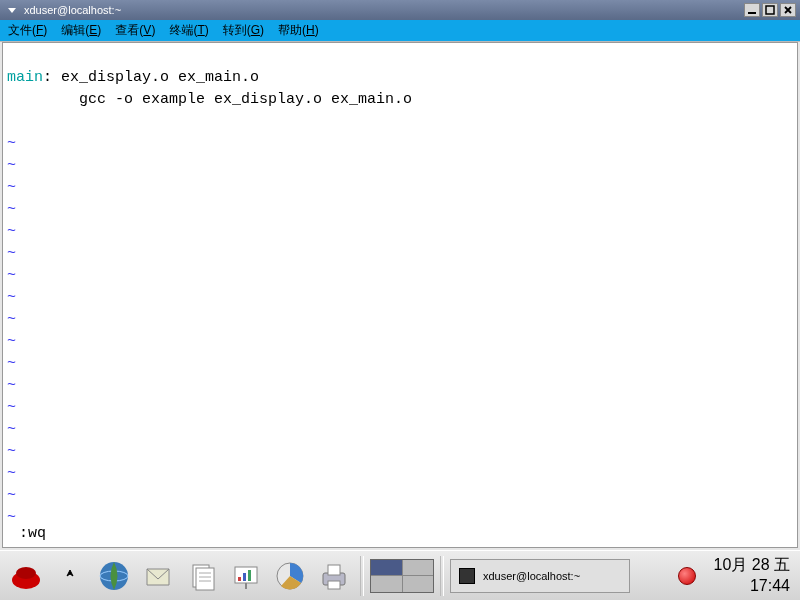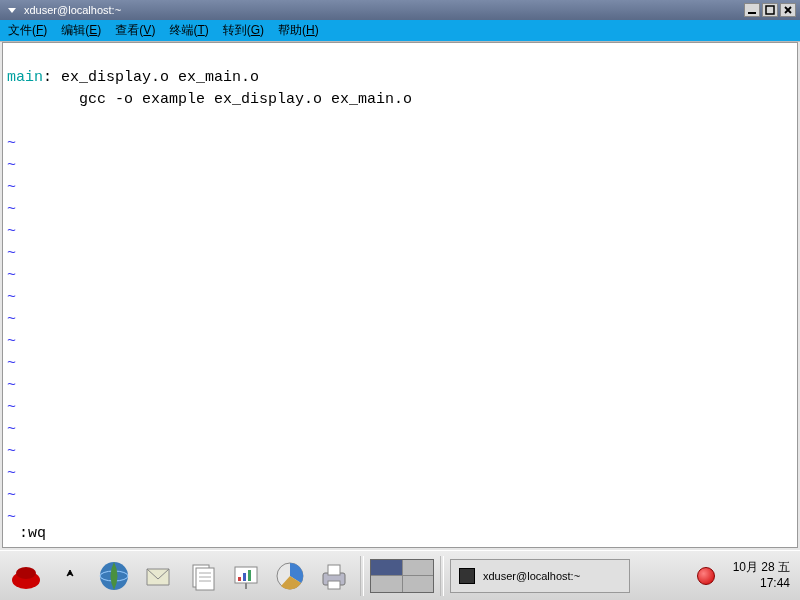--- a/index.html
+++ b/index.html
@@ -87,21 +87,21 @@
   border: 1px solid #999;
   display: flex; align-items: center;
   padding: 0 8px; gap: 8px;
   font-size: 11px;
   cursor: pointer;
 }
 .task-entry .tico { width: 16px; height: 16px; background: #333; border: 1px solid #000; }
 .clock {
   margin-left: auto;
   text-align: right;
-  font-size: 12px;
+  font-size: 16px;
   line-height: 1.3;
   padding: 0 4px;
 }
 .rec-dot { width: 18px; height: 18px; border-radius: 50%; background: radial-gradient(circle at 35% 35%, #ff8080, #cc0000); border: 1px solid #880000; margin: 0 10px; }
 svg { display: block; }
 </style>
 </head>
 <body>
 
 <div class="titlebar">

